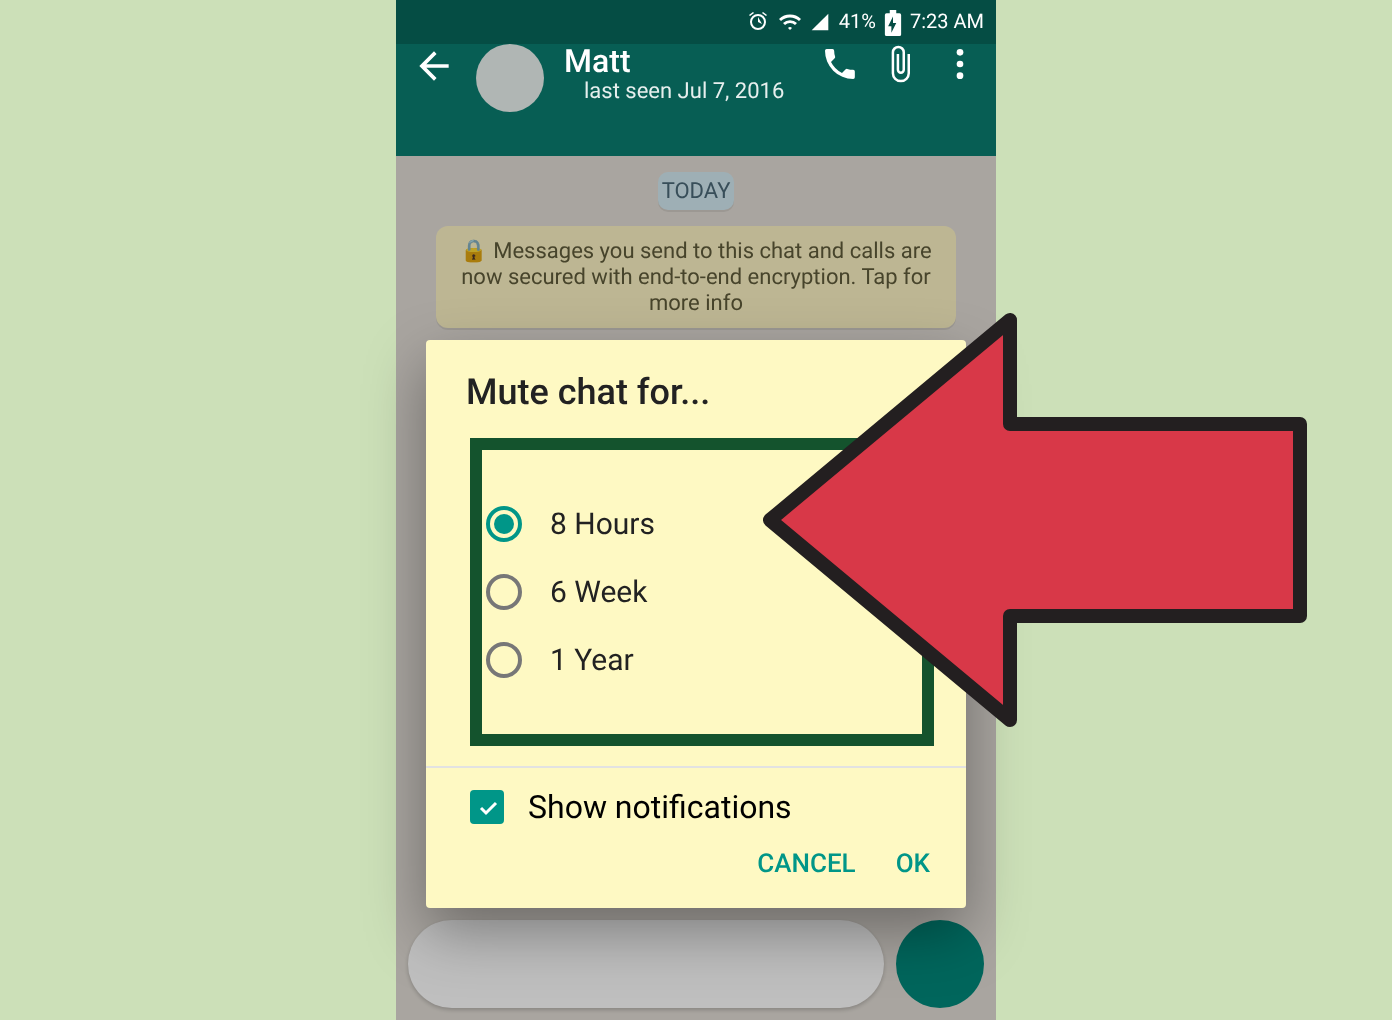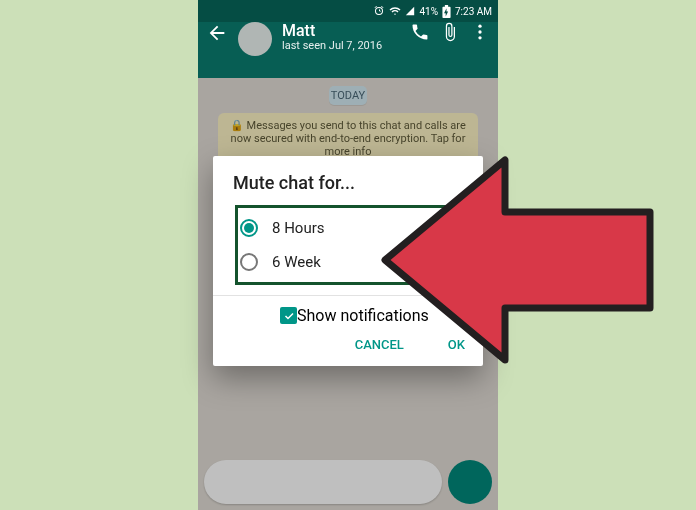--- a/index.html
+++ b/index.html
@@ -41,21 +41,21 @@
     color: #fff;
     gap: 10px;
   }
   .appbar .back { width: 22px; height: 22px; }
   .avatar {
     width: 34px; height: 34px; border-radius: 50%;
     background: #b0b6b4;
   }
   .title-block { flex: 1; line-height: 1.1; }
   .title-block .name { font-size: 16px; font-weight: 500; }
-  .title-block .sub { font-size: 11px; opacity: .9; }
+  .title-block .sub { font-size: 11px; opacity: .9; margin-left: 10px; }
   .chat-body {
     position: relative;
     height: calc(100% - 22px - 56px);
     background: #e2ddd6;
     padding-top: 8px;
   }
   .date-pill {
     margin: 0 auto;
     background: #d3eaf2;
     color: #4b6877;
@@ -99,38 +99,38 @@
   .composer-mic {
     width: 44px; height: 44px;
     border-radius: 50%;
     background: #00897b;
   }
 
   
   .dialog {
     position: absolute;
     left: 213px;
-    top: 156px;
+    top: 170px;
     width: 270px;
-    background: #ffffff;
+    background: #fef9c3;
     box-shadow: 0 12px 30px rgba(0,0,0,.35);
     border-radius: 2px;
   }
   .dialog-title {
     font-size: 18px;
     font-weight: 500;
     color: #222;
     padding: 16px 20px 8px;
   }
   .options {
     padding: 4px 16px 10px 22px;
   }
   .highlight-box {
-    border: 3px solid #14532d;
-    padding: 3px 2px;
+    border: 6px solid #14532d;
+    padding: 20px 2px;
   }
   .option {
     display: flex;
     align-items: center;
     gap: 14px;
     padding: 8px 0;
     cursor: pointer;
   }
   .radio {
     width: 18px; height: 18px;
@@ -147,36 +147,36 @@
     content: "";
     width: 10px; height: 10px;
     background: #009688;
     border-radius: 50%;
   }
   .opt-label { font-size: 15px; color: #222; }
   .divider { height: 1px; background: #e2e2e2; margin: 0; }
   .checkbox-row {
     display: flex;
     align-items: center;
+    gap: 12px;
     padding: 10px 20px 4px 22px;
-    margin-left: 45px;
   }
   .checkbox {
     width: 17px; height: 17px;
     background: #009688;
     border-radius: 2px;
     display: inline-flex;
     align-items: center;
     justify-content: center;
     color: #fff;
   }
   .dialog-actions {
     display: flex;
     justify-content: flex-end;
-    gap: 44px;
+    gap: 20px;
     padding: 8px 18px 14px;
     font-weight: 500;
     color: #009688;
     font-size: 13px;
   }
   .dialog-actions span { cursor: pointer; }
 
   
   .arrow {
     position: absolute;
@@ -265,20 +265,24 @@
   <div class="options">
     <div class="highlight-box">
       <div class="option">
         <span class="radio checked"></span>
         <span class="opt-label">8 Hours</span>
       </div>
       <div class="option">
         <span class="radio"></span>
         <span class="opt-label">6 Week</span>
       </div>
+      <div class="option">
+        <span class="radio"></span>
+        <span class="opt-label">1 Year</span>
+      </div>
     </div>
   </div>
   <div class="divider"></div>
   <div class="checkbox-row">
     <span class="checkbox">
       <svg width="12" height="12" viewBox="0 0 24 24" fill="none" stroke="#fff" stroke-width="3">
           <path d="M5 12l5 5L20 7"></path>
         </svg>
     </span>
     <span>Show notifications</span>

